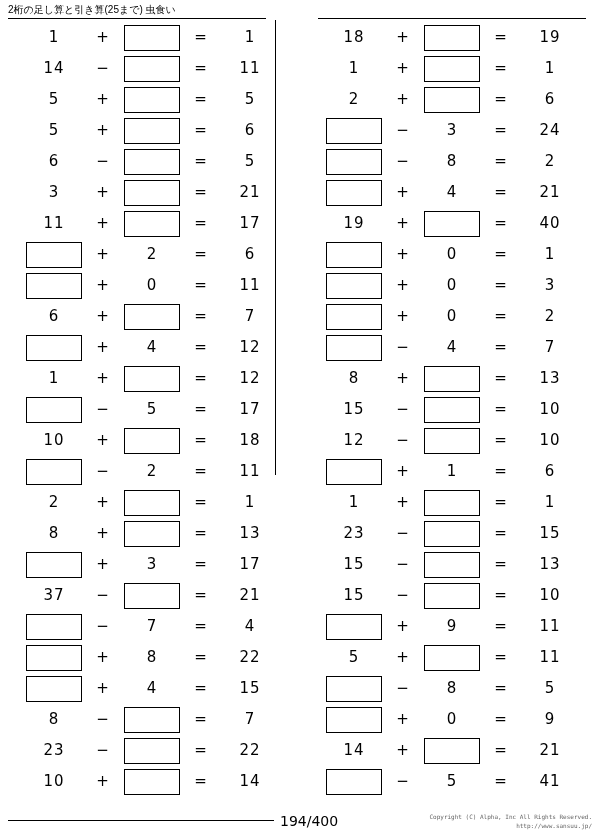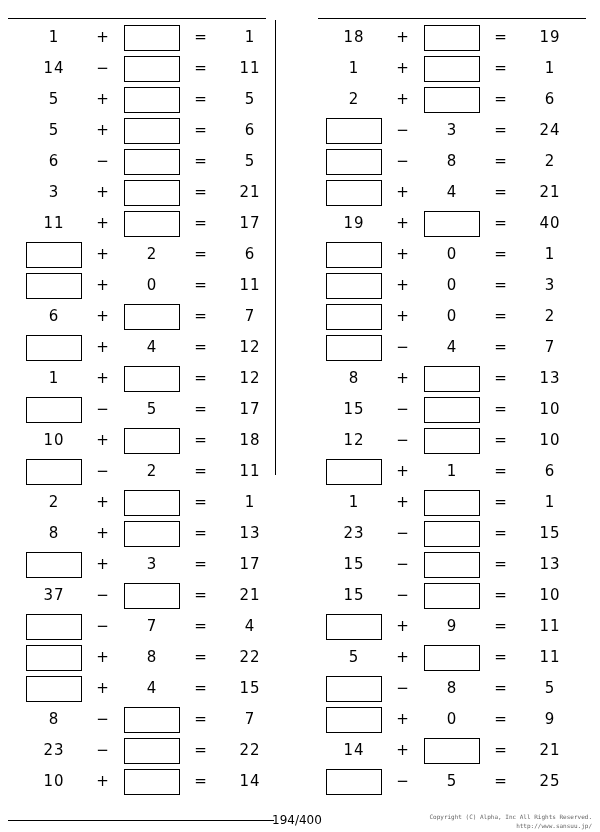--- a/index.html
+++ b/index.html
@@ -100,41 +100,42 @@
   .footer-line {
     position: absolute;
     left: 8px;
     top: 820px;
     width: 266px;
     height: 1px;
     background: #000;
   }
   .page-num {
     position: absolute;
-    left: 272px;
+    left: 280px;
     top: 813px;
-    font-size: 12px;
+    font-size: 14px;
     font-family: "DejaVu Sans", sans-serif;
   }
   .copyright {
     position: absolute;
     right: 8px;
     top: 812px;
     text-align: right;
     font-size: 6px;
     line-height: 1.5;
     color: #666;
     font-family: "DejaVu Sans Mono", monospace;
   }
 </style>
 </head>
 <body>
 
 <div class="page">
 
+  <div class="title">2桁の足し算と引き算(25まで) 虫食い</div>
 
   <div class="rule-left"></div>
   <div class="rule-right"></div>
   <div class="divider"></div>
 
   <div class="columns">
     <div class="col col-left" id="col-left">
         <div class="row">
           <div class="cell c-a">
             <span class="num">1</span>
@@ -977,21 +978,21 @@
           <div class="cell c-op">
             <span class="num">−</span>
           </div>
           <div class="cell c-b">
             <span class="num">5</span>
           </div>
           <div class="cell c-eq">
             <span class="num">=</span>
           </div>
           <div class="cell c-c">
-            <span class="num">25</span>
+            <span class="num">41</span>
           </div>
         </div>
       </div>
   </div>
 
   <div class="footer-line"></div>
   <div class="page-num">194/400</div>
   <div class="copyright">
     <div>Copyright (C) Alpha, Inc All Rights Reserved.</div>
     <div>http://www.sansuu.jp/</div>

